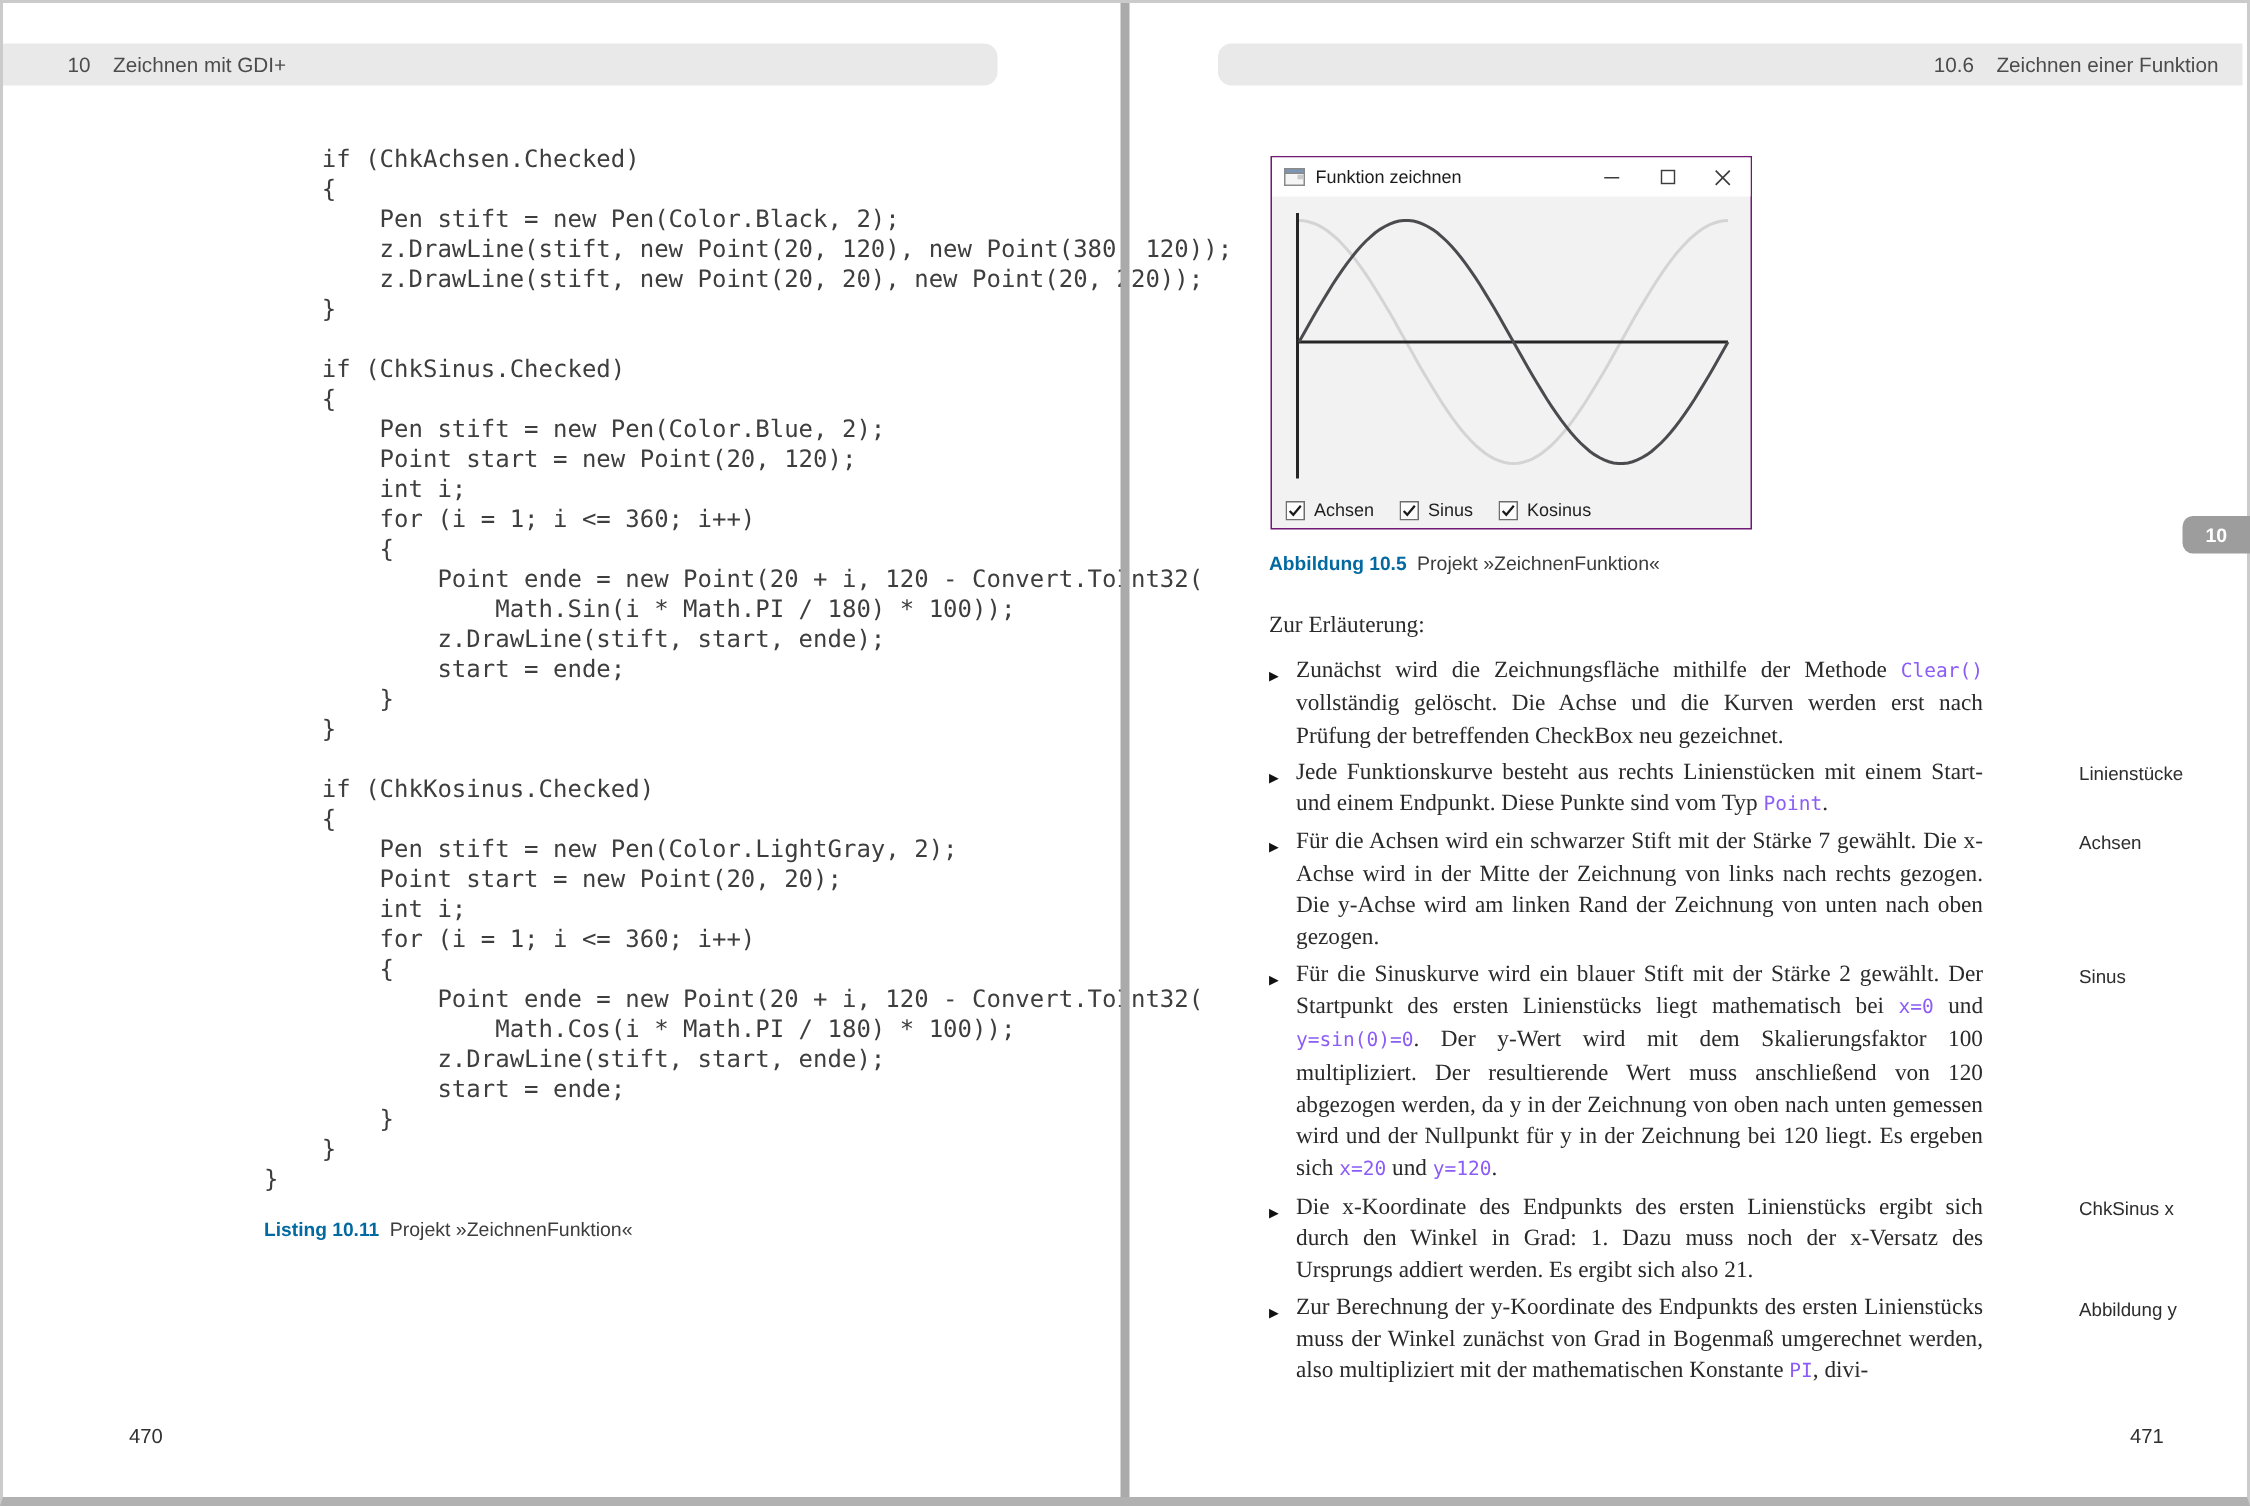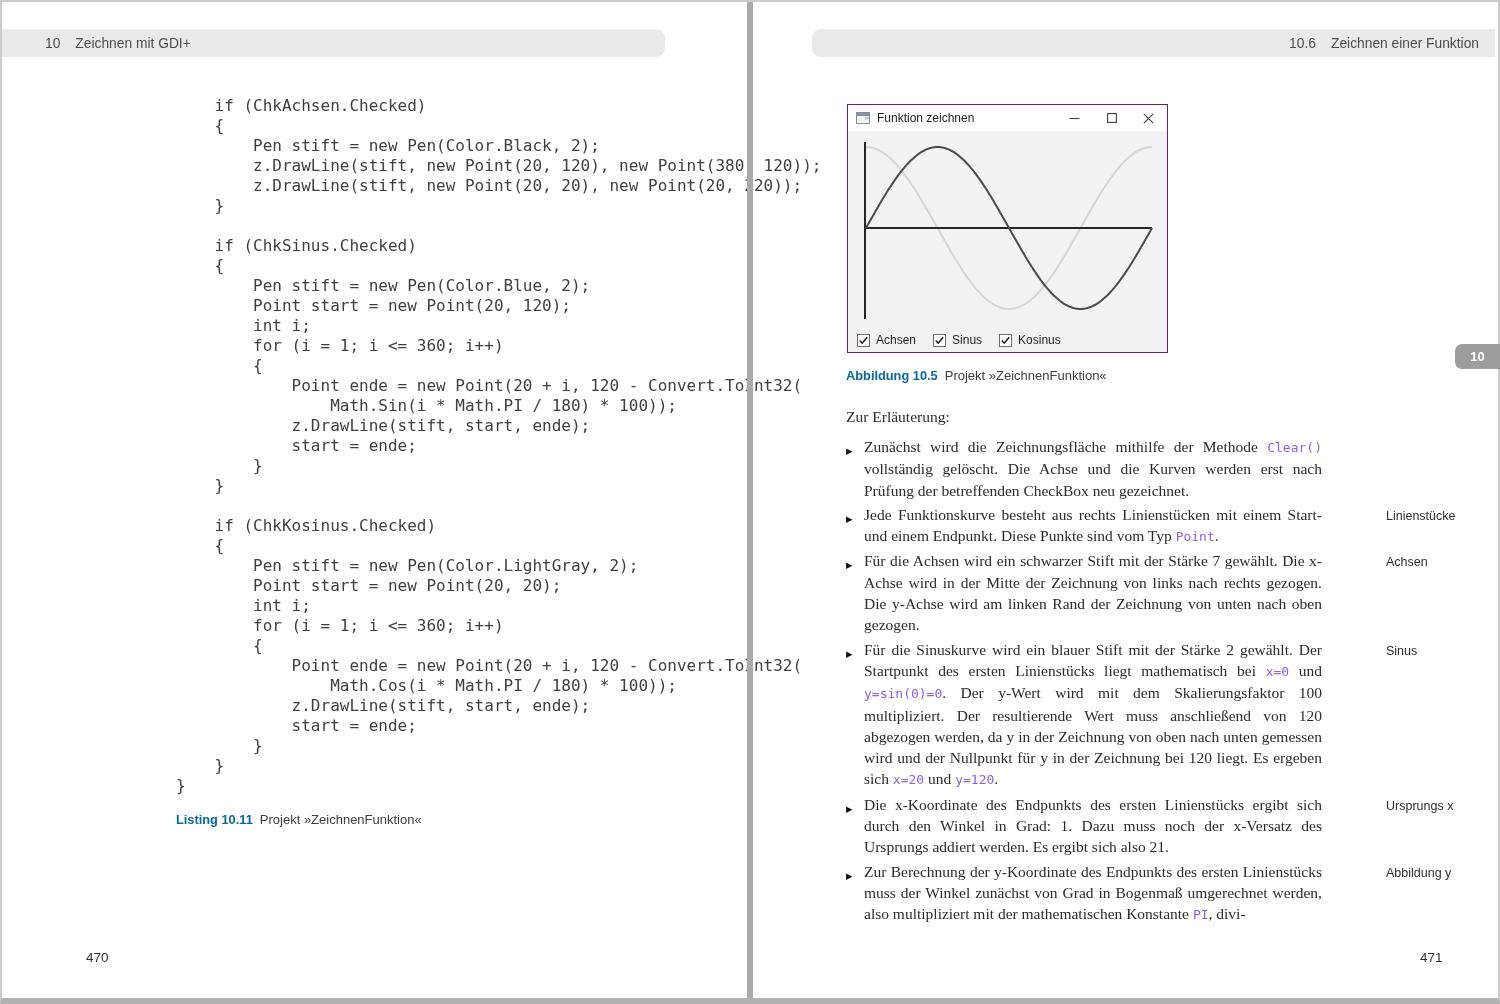--- a/index.html
+++ b/index.html
@@ -188,21 +188,21 @@
     <b>Abbildung 10.5</b><span>Projekt »ZeichnenFunktion«</span>
   </div>
 
   <p class="intro">Zur Erläuterung:</p>
 
   <ul class="bullets">
       <li><span class="tri">▶</span><span>Zunächst wird die Zeichnungsfläche mithilfe der Methode </span><code>Clear()</code><span> vollständig gelöscht. Die Achse und die Kurven werden erst nach Prüfung der betreffenden CheckBox neu gezeichnet.</span></li>
       <li><span class="tri">▶</span><span>Jede Funktionskurve besteht aus rechts Linienstücken mit einem Start- und einem Endpunkt. Diese Punkte sind vom Typ </span><code>Point</code><span>.</span><span class="note">Linienstücke</span></li>
       <li><span class="tri">▶</span><span>Für die Achsen wird ein schwarzer Stift mit der Stärke 7 gewählt. Die x-Achse wird in der Mitte der Zeichnung von links nach rechts gezogen. Die y-Achse wird am linken Rand der Zeichnung von unten nach oben gezogen.</span><span class="note">Achsen</span></li>
       <li><span class="tri">▶</span><span>Für die Sinuskurve wird ein blauer Stift mit der Stärke 2 gewählt. Der Startpunkt des ersten Linienstücks liegt mathematisch bei </span><code>x=0</code><span> und </span><code>y=sin(0)=0</code><span>. Der y-Wert wird mit dem Skalierungsfaktor 100 multipliziert. Der resultierende Wert muss anschließend von 120 abgezogen werden, da y in der Zeichnung von oben nach unten gemessen wird und der Nullpunkt für y in der Zeichnung bei 120 liegt. Es ergeben sich </span><code>x=20</code><span> und </span><code>y=120</code><span>.</span><span class="note">Sinus</span></li>
-      <li><span class="tri">▶</span><span>Die x-Koordinate des Endpunkts des ersten Linienstücks ergibt sich durch den Winkel in Grad: 1. Dazu muss noch der x-Versatz des Ursprungs addiert werden. Es ergibt sich also 21.</span><span class="note">Ursprungs x</span></li>
+      <li><span class="tri">▶</span><span>Die x-Koordinate des Endpunkts des ersten Linienstücks ergibt sich durch den Winkel in Grad: 1. Dazu muss noch der x-Versatz des Ursprungs addiert werden. Es ergibt sich also 21.</span><span class="note">ChkSinus x</span></li>
       <li><span class="tri">▶</span><span>Zur Berechnung der y-Koordinate des Endpunkts des ersten Linienstücks muss der Winkel zunächst von Grad in Bogenmaß umgerechnet werden, also multipliziert mit der mathematischen Konstante </span><code>PI</code><span>, divi-</span><span class="note">Abbildung y</span></li>
     </ul>
 
   <div class="chapter-tab">10</div>
 
   <div class="pagenum pagenum-right">471</div>
 
   <div class="gutter"></div>
   <div class="frame"></div>
 </div>

